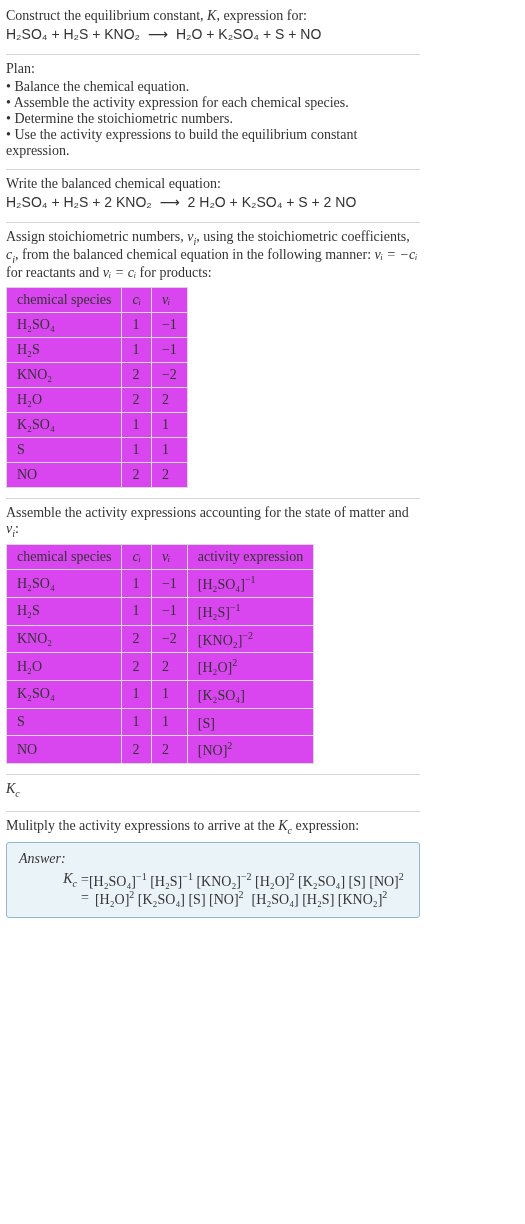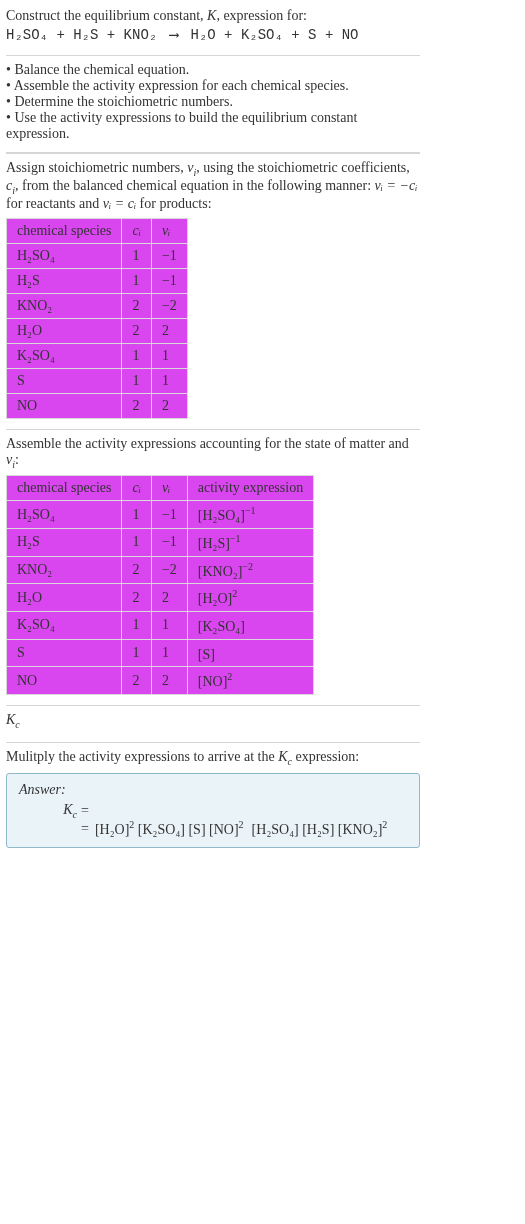--- a/index.html
+++ b/index.html
@@ -18,21 +18,21 @@
   }
   .section {
     padding: 6px 0 10px 0;
   }
   hr.sep {
     border: none;
     border-top: 1px solid #d6d6d6;
     margin: 0;
   }
   .eqline {
-    font-family: Liberation Mono, monospace;
+    font-family: Liberation Sans, sans-serif;
     white-space: nowrap;
   }
   .sub { font-size: 10px; vertical-align: sub; }
   .ital { font-style: italic; }
   .arrow { padding: 0 4px; }
 
   table.data {
     border-collapse: collapse;
     margin-top: 6px;
   }
@@ -115,30 +115,39 @@
     <p class="eqline">
       <span>H₂SO₄ + H₂S + KNO₂</span>
       <span class="arrow">⟶</span>
       <span>H₂O + K₂SO₄ + S + NO</span>
     </p>
   </div>
 
   <hr class="sep">
 
   <div class="section tight">
+    <p>Plan:</p>
     <ul class="planlist">
       <li>Balance the chemical equation.</li>
       <li>Assemble the activity expression for each chemical species.</li>
       <li>Determine the stoichiometric numbers.</li>
       <li>Use the activity expressions to build the equilibrium constant expression.</li>
     </ul>
   </div>
 
   <hr class="sep">
 
+  <div class="section tight">
+    <p>Write the balanced chemical equation:</p>
+    <p class="eqline">
+      <span>H₂SO₄ + H₂S + 2 KNO₂</span>
+      <span class="arrow">⟶</span>
+      <span>2 H₂O + K₂SO₄ + S + 2 NO</span>
+    </p>
+  </div>
 
   <hr class="sep">
 
   <div class="section tight">
     <p>
       <span>Assign stoichiometric numbers, </span><span class="ital">ν</span><span class="sub ital">i</span><span>, using the stoichiometric coefficients, </span><span class="ital">c</span><span class="sub ital">i</span><span>, from the balanced chemical equation in the following manner: </span><span class="ital">νᵢ = −cᵢ</span><span> for reactants and </span><span class="ital">νᵢ = cᵢ</span><span> for products:</span>
     </p>
     <table class="data">
       <tbody>
           <tr>
@@ -259,20 +268,21 @@
     <p>
       <span>Mulitply the activity expressions to arrive at the </span><span class="ital">K</span><span class="sub ital">c</span><span> expression:</span>
     </p>
 
     <div class="answer-box">
       <div class="answer-title">Answer:</div>
       <div class="kc-block">
         <div class="kc-row">
           <span class="lhs"><span>K</span><span class="sub">c</span></span>
           <span> = </span>
+          <span id="answer-terms"><span>[H₂SO₄]</span><span class="expo">−1</span> <span>[H₂S]</span><span class="expo">−1</span> <span>[KNO₂]</span><span class="expo">−2</span> <span>[H₂O]</span><span class="expo">2</span> <span>[K₂SO₄]</span> <span>[S]</span> <span>[NO]</span><span class="expo">2</span></span>
         </div>
         <div class="kc-row">
           <span class="lhs"></span>
           <span>= </span>
           <span class="frac">
             <span class="num" id="answer-num"><span>[H₂O]</span><span class="expo">2</span> <span>[K₂SO₄]</span> <span>[S]</span> <span>[NO]</span><span class="expo">2</span></span>
             <span class="bar"></span>
             <span class="den" id="answer-den"><span>[H₂SO₄]</span> <span>[H₂S]</span> <span>[KNO₂]</span><span class="expo">2</span></span>
           </span>
         </div>

